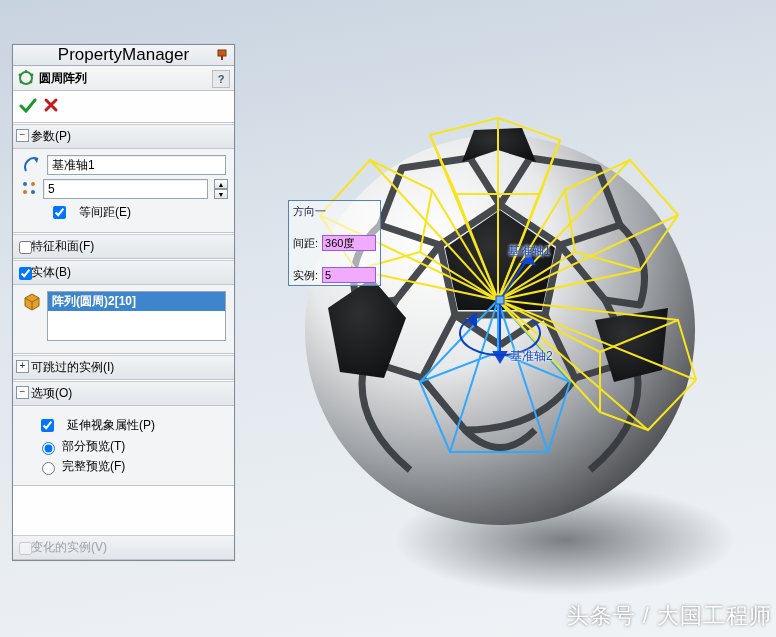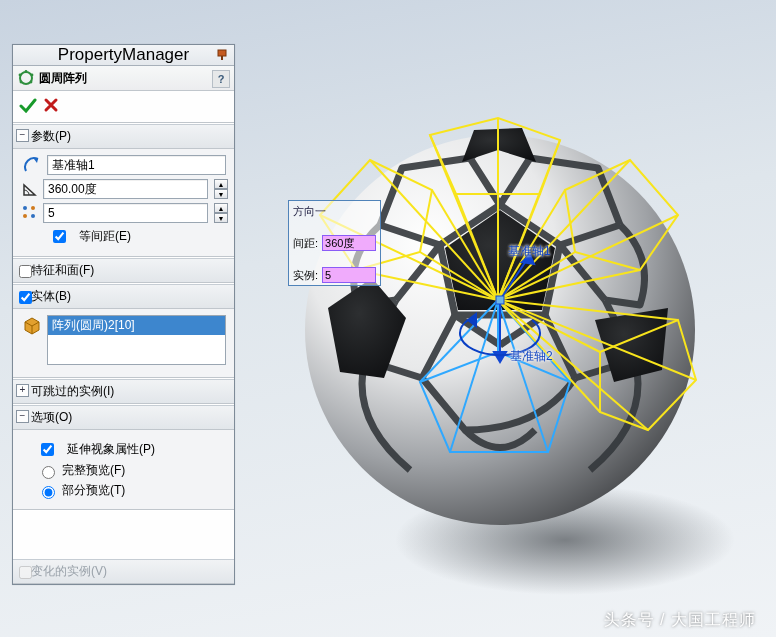--- a/index.html
+++ b/index.html
@@ -153,22 +153,22 @@
     color:#1547c1;
     font-size:12px;
     text-shadow:0 0 3px #fff,0 0 3px #fff;
   }
 
   
   .viewport-svg { position:absolute; left:0;top:0; }
 
   
   .watermark {
-    position:absolute;right:20px;bottom:6px;
-    color:#fff;font-size:16px;font-weight:500;
+    position:absolute;right:4px;bottom:6px;
+    color:#fff;font-size:22px;font-weight:500;
     text-shadow:0 0 3px rgba(0,0,0,.5);
     letter-spacing:1px;
   }
 </style>
 </head>
 <body>
 
 <svg class="viewport-svg" width="776" height="637" viewBox="0 0 776 637">
   <defs>
     <radialGradient id="ballShade" cx="32%" cy="28%" r="80%">
@@ -341,33 +341,20 @@
           <svg width="18" height="18" viewBox="0 0 18 18">
               <path d="M3 15 A9 9 0 0 1 15 3" stroke="#1e69c6" stroke-width="2" fill="none"></path>
               <polygon points="15,3 11,3 14,7" fill="#1e69c6"></polygon>
             </svg>
         </span>
         <input type="text" value="基准轴1" style="">
       </div>
       <div class="row">
         <span class="icon-slot">
           <svg width="18" height="18" viewBox="0 0 18 18">
-              <path d="M3 15 L3 5 L14 15 Z" fill="none" stroke="#333" stroke-width="1.5"></path>
-              <path d="M3 10 A5 5 0 0 1 8 15" stroke="#333" fill="none"></path>
-            </svg>
-        </span>
-        <input type="text" value="360.00度" style="">
-        <span class="spinner">
-          <button>▲</button>
-          <button>▼</button>
-        </span>
-      </div>
-      <div class="row">
-        <span class="icon-slot">
-          <svg width="18" height="18" viewBox="0 0 18 18">
             <circle cx="4" cy="4" r="2" fill="#2f6fc1"></circle>
               <circle cx="12" cy="4" r="2" fill="#d07a1e"></circle>
             <circle cx="4" cy="12" r="2" fill="#d07a1e"></circle>
               <circle cx="12" cy="12" r="2" fill="#2f6fc1"></circle>
           </svg>
         </span>
         <input type="text" value="5" style="">
         <span class="spinner">
           <button>▲</button>
           <button>▼</button>
@@ -386,21 +373,21 @@
       <span>特征和面(F)</span>
     </div>
   </div>
 
   <div class="section">
     <div class="section-head with-check">
       <input class="check" type="checkbox" checked="" style="">
       <span>实体(B)</span>
     </div>
     <div class="section-body">
-      <div class="row" style="align-items:flex-start;">
+      <div class="row" style="align-items:flex-start;font-weight:bold;">
         <span class="icon-slot">
           <svg width="20" height="20" viewBox="0 0 20 20">
               <polygon points="3,7 10,3 17,7 17,15 10,19 3,15" fill="#e2a02e" stroke="#9c6400"></polygon>
               <path d="M3,7 L10,11 L17,7 M10,11 L10,19" stroke="#9c6400" fill="none"></path>
             </svg>
         </span>
         <div class="list-box">
           <div class="selected">阵列(圆周)2[10]</div>
         </div>
       </div>
@@ -418,26 +405,26 @@
     <div class="section-head">
       <span class="expander">−</span>
       <span>选项(O)</span>
     </div>
     <div class="section-body">
       <div class="checkbox-row" style="margin-left:16px;">
         <input type="checkbox" checked="" style="">
         <span>延伸视象属性(P)</span>
       </div>
       <div class="radio-row" style="margin-left:16px;">
+        <input type="radio" name="prev" checked="" style="">
+        <span>部分预览(T)</span>
+      </div>
+      <div class="radio-row" style="margin-left:16px;">
         <input type="radio" name="prev" style="">
         <span>完整预览(F)</span>
-      </div>
-      <div class="radio-row" style="margin-left:16px;">
-        <input type="radio" name="prev" checked="" style="">
-        <span>部分预览(T)</span>
       </div>
     </div>
   </div>
 
   <div class="section">
     <div class="section-head with-check disabled">
       <input class="check" type="checkbox" disabled="" style="">
       <span>变化的实例(V)</span>
     </div>
   </div>

